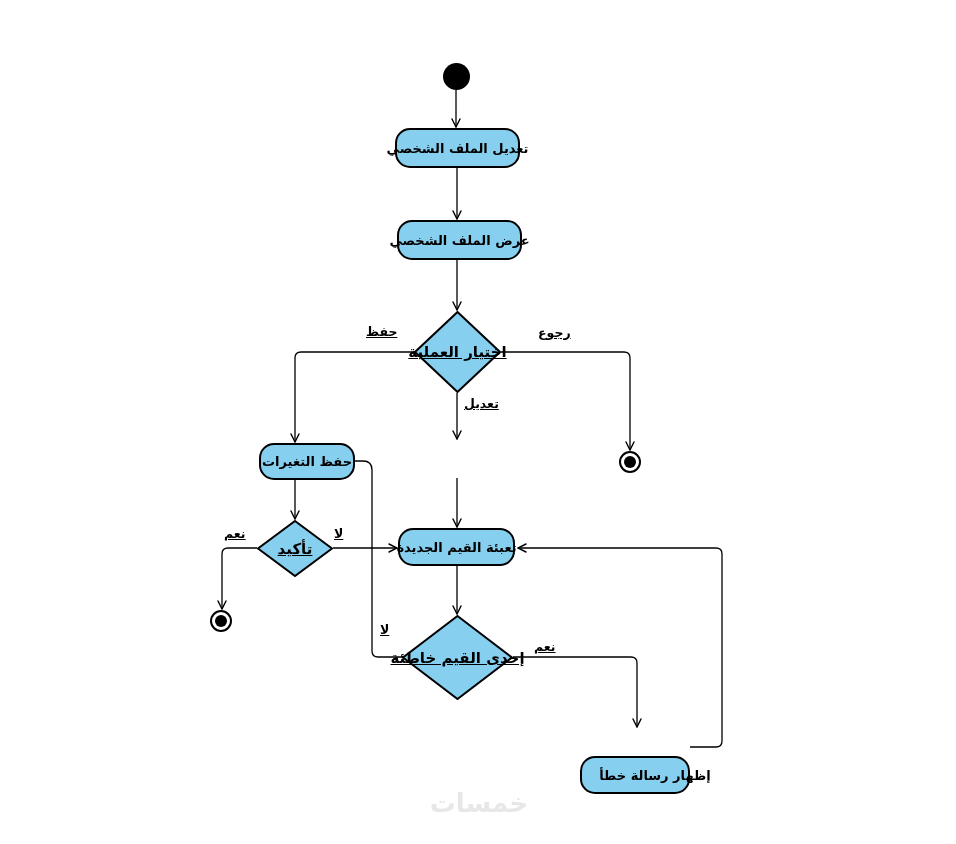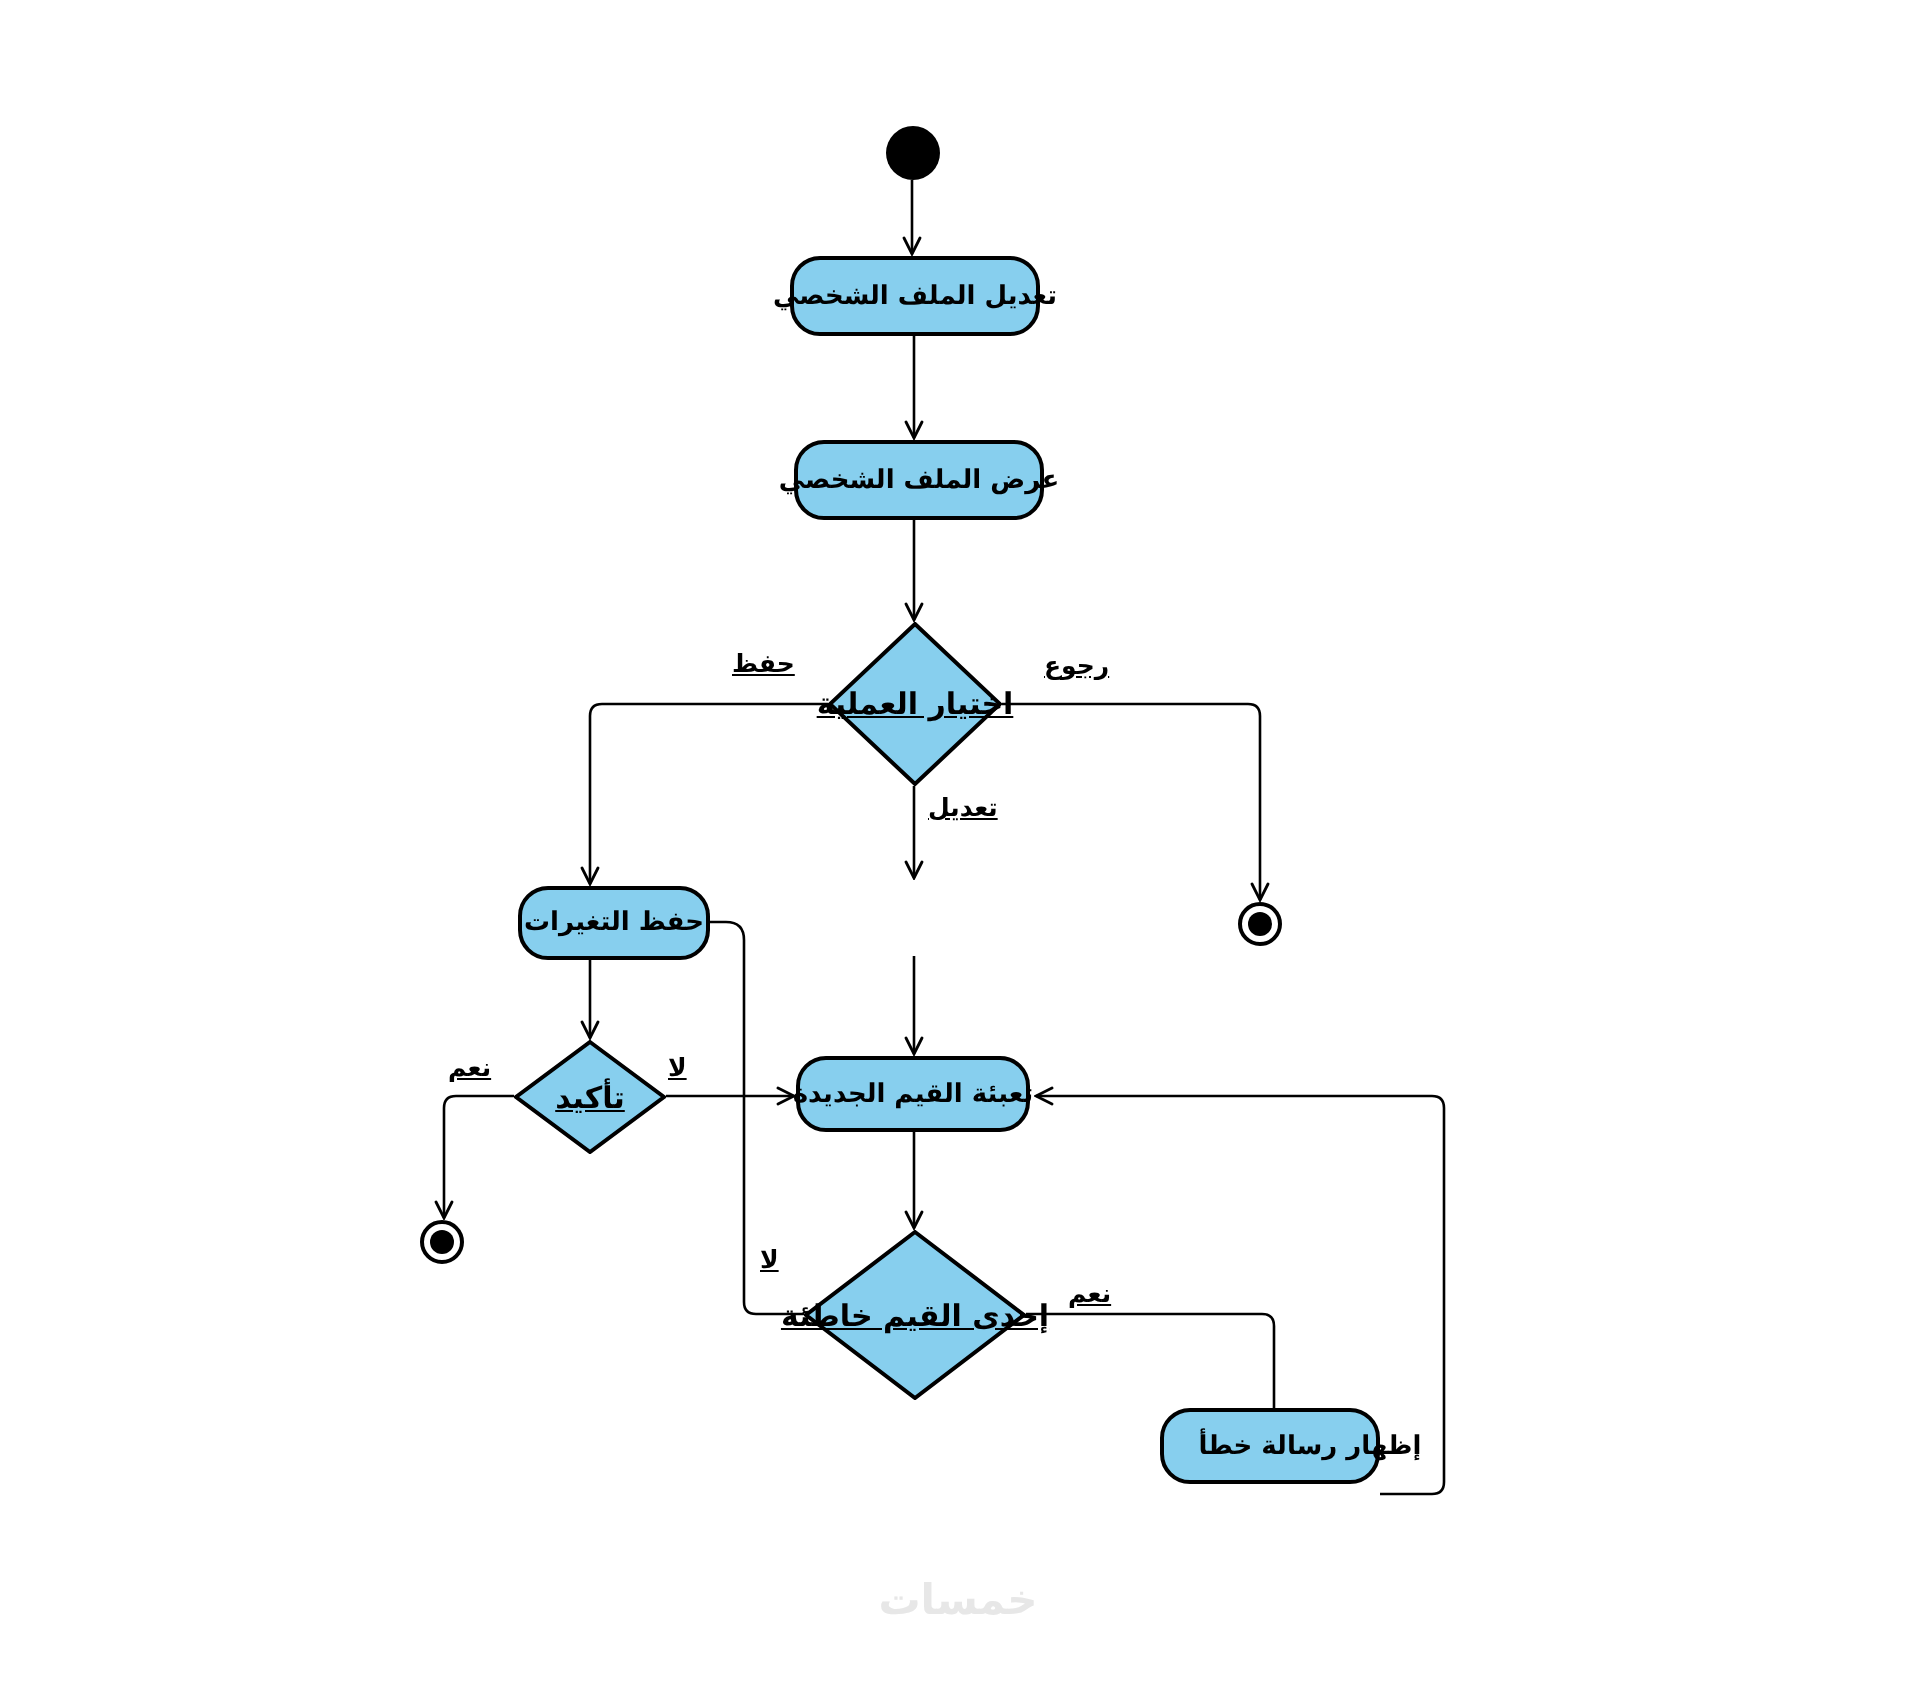--- a/index.html
+++ b/index.html
@@ -38,21 +38,21 @@
     width:22px;height:22px;border:2px solid #000;border-radius:50%;
     background:#fff;display:flex;align-items:center;justify-content:center;z-index:2;
   }
   .end-node .dot{width:12px;height:12px;background:#000;border-radius:50%;}
   .edge-label{
     position:absolute;font-weight:bold;font-size:12.5px;color:#000;
     text-decoration:underline;direction:rtl;white-space:nowrap;z-index:4;
   }
   .watermark{
     position:absolute;left:409px;top:788px;width:140px;text-align:center;
-    color:var(--watermark);font-size:21px;font-weight:bold;direction:rtl;
+    color:var(--watermark);font-size:26px;font-weight:bold;direction:rtl;
     letter-spacing:1px;z-index:1;user-select:none;
   }
 </style>
 </head>
 <body>
 
 <div class="canvas">
 
   <svg class="connectors" viewBox="0 0 956 844" xmlns="http://www.w3.org/2000/svg">
     <defs>
@@ -90,21 +90,21 @@
 
   <div class="node activity" style="left:395px;top:128px;width:125px;height:40px;">تعديل الملف الشخصي</div>
 
   <div class="node activity" style="left:397px;top:220px;width:125px;height:40px;">عرض الملف الشخصي</div>
 
   <div class="node activity" style="left:259px;top:443px;width:96px;height:37px;">حفظ التغيرات</div>
 
 
   <div class="node activity" style="left:398px;top:528px;width:117px;height:38px;">تعبئة القيم الجديدة</div>
 
-  <div class="node activity" style="left:580px;top:704px;width:110px;height:38px;padding-left:40px;">إظهار رسالة خطأ</div>
+  <div class="node activity" style="left:580px;top:756px;width:110px;height:38px;padding-left:40px;">إظهار رسالة خطأ</div>
 
   <div class="node diamond" style="left:414px;top:311px;width:87px;height:82px;">
     <svg width="87" height="82" viewBox="0 0 87 82">
       <polygon points="43.5,1 86,41 43.5,81 1,41" style="fill:var(--node-fill);stroke:var(--node-border);stroke-width:2;"></polygon>
     </svg>
     <div class="dlabel">اختيار العملية</div>
   </div>
 
   <div class="node diamond" style="left:257px;top:520px;width:76px;height:57px;">
     <svg width="76" height="57" viewBox="0 0 76 57">
@@ -115,21 +115,21 @@
 
   <div class="node diamond" style="left:402px;top:615px;width:111px;height:85px;">
     <svg width="111" height="85" viewBox="0 0 111 85">
       <polygon points="55.5,1 110,42.5 55.5,84 1,42.5" style="fill:var(--node-fill);stroke:var(--node-border);stroke-width:2;"></polygon>
     </svg>
     <div class="dlabel">إحدى القيم خاطئة</div>
   </div>
 
   <div class="edge-label" style="left:318px;top:324px;margin-left:48px;">حفظ</div>
 
-  <div class="edge-label" style="left:522px;top:325px;">رجوع</div>
+  <div class="edge-label" style="left:538px;top:325px;">رجوع</div>
 
   <div class="edge-label" style="left:464px;top:396px;">تعديل</div>
 
   <div class="edge-label" style="left:224px;top:526px;">نعم</div>
 
   <div class="edge-label" style="left:334px;top:526px;">لا</div>
 
   <div class="edge-label" style="left:380px;top:622px;">لا</div>
 
   <div class="edge-label" style="left:534px;top:639px;">نعم</div>

